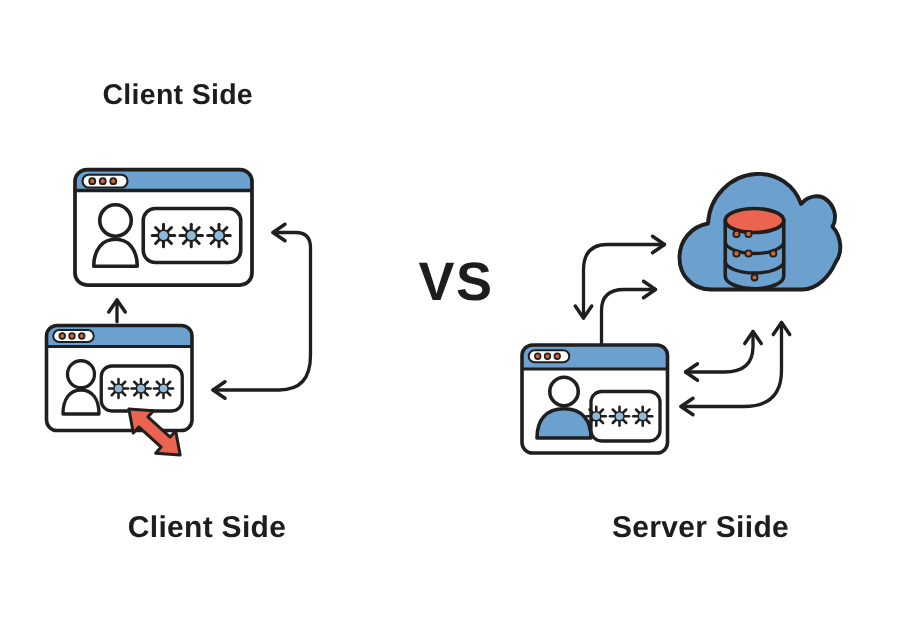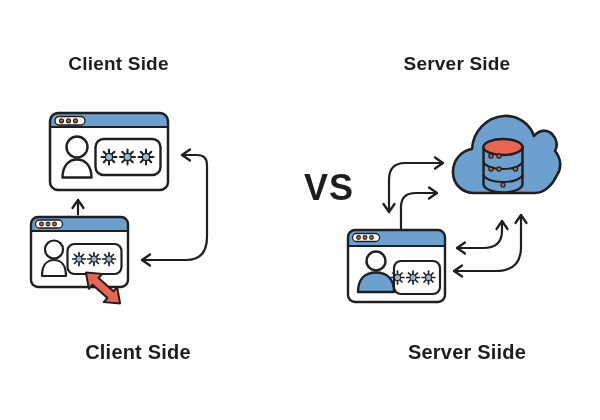--- a/index.html
+++ b/index.html
@@ -10,31 +10,30 @@
   .stage svg{position:absolute;inset:0;}
   .lbl{
     position:absolute;text-align:center;color:#1d1d1f;font-weight:bold;
     letter-spacing:.2px;line-height:1.1;
   }
   .lbl-heading{font-size:19px;}
   .lbl-caption{font-size:20px;}
   .lbl-vs{font-size:36px;letter-spacing:1px;}
   #client-top{left:38px;top:54px;width:161px;}
   #server-top{left:377px;top:54px;width:160px;}
-  #vs{left:254px;top:168px;width:100px;text-align:right;}
+  #vs{left:254px;top:168px;width:100px;}
   #client-bottom{left:58px;top:341px;width:160px;}
   #server-bottom{left:365px;top:341px;width:161px;text-align:right;}
 </style>
 </head>
 <body>
 
 <div class="stage">
 
   <div id="client-top" class="lbl lbl-heading">Client Side</div>
-  <div id="server-top" class="lbl lbl-heading">Server Side</div>
   <div id="vs" class="lbl lbl-vs">VS</div>
   <div id="client-bottom" class="lbl lbl-caption">Client Side</div>
   <div id="server-bottom" class="lbl lbl-caption">Server Siide</div>
 
   <svg viewBox="0 0 600 420" width="600" height="420">
     <defs>
       <marker id="arrow" markerUnits="userSpaceOnUse" markerWidth="16" markerHeight="16" viewBox="0 0 16 16" refX="12" refY="8" orient="auto-start-reverse">
         <path d="M4,2.5 L12,8 L4,13.5" fill="none" stroke="var(--outline)" stroke-width="2.3" stroke-linecap="round" stroke-linejoin="round"></path>
       </marker>
       <g id="ast">

